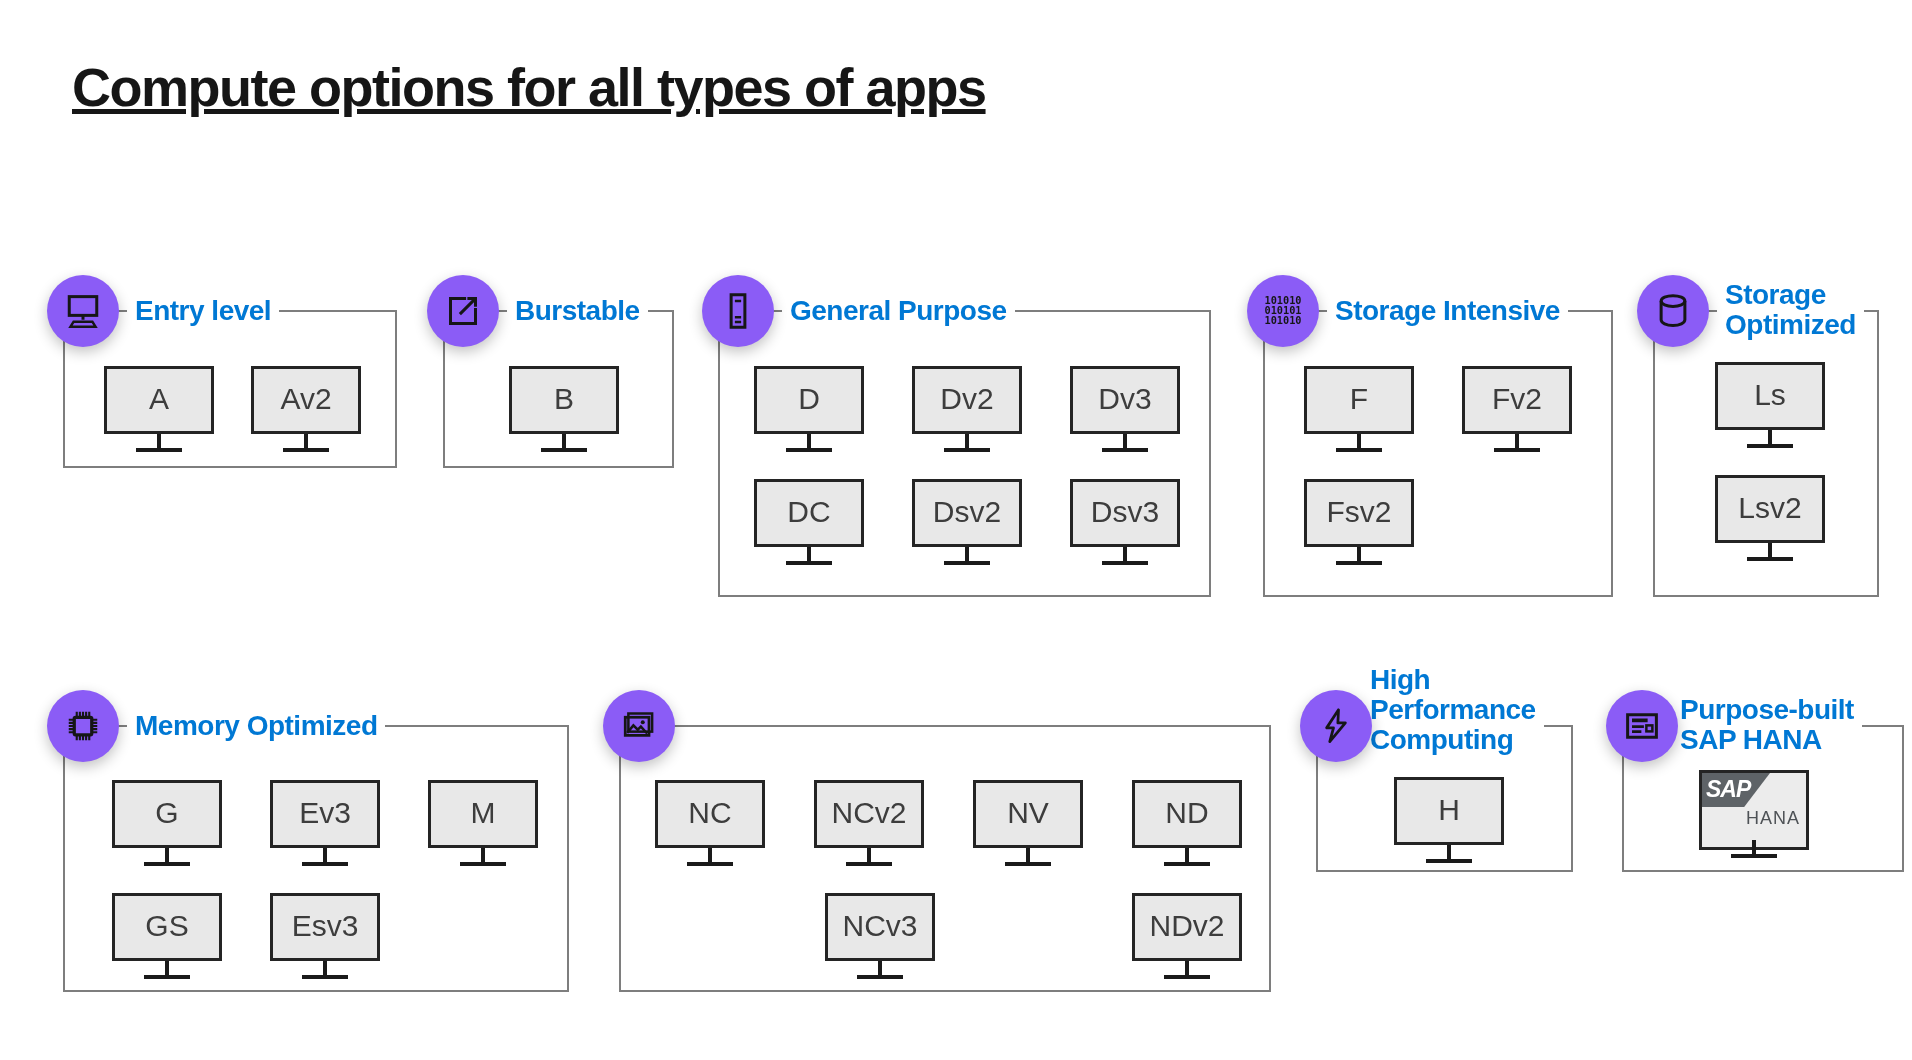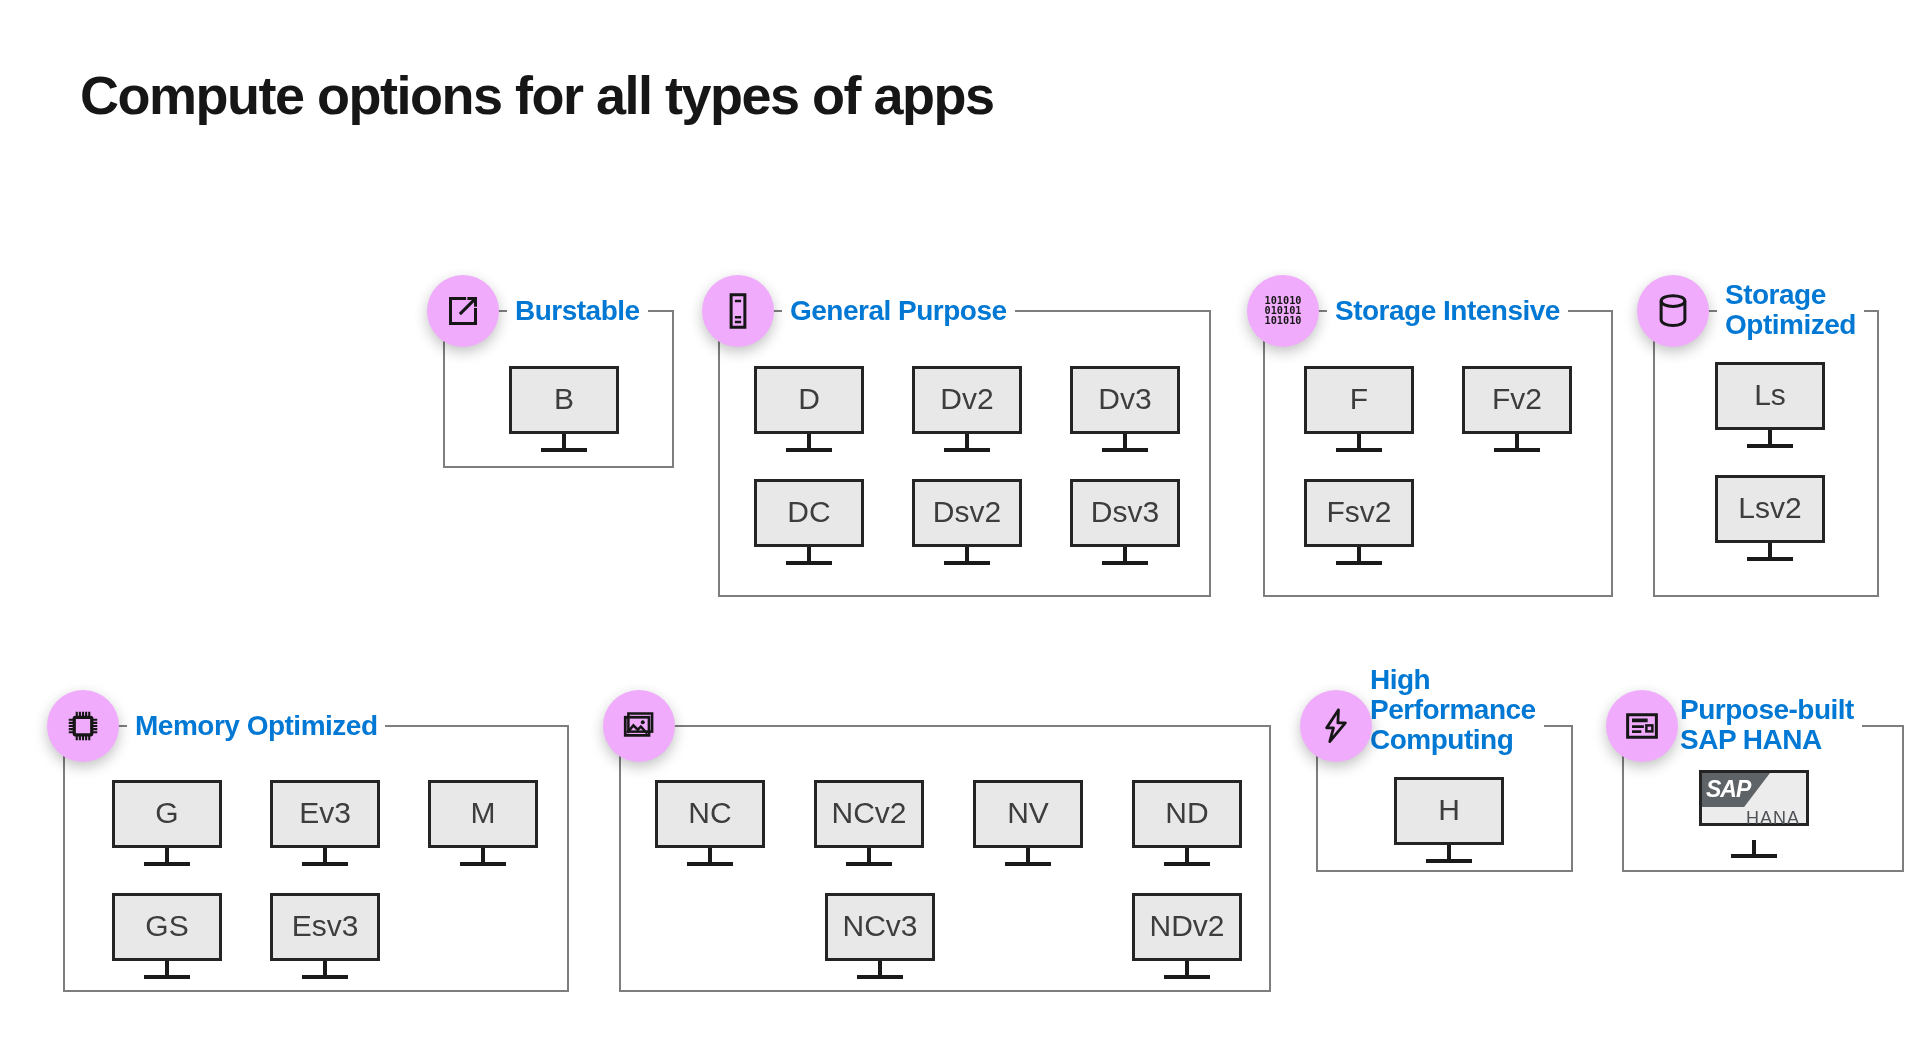--- a/index.html
+++ b/index.html
@@ -1,56 +1,80 @@
 <!DOCTYPE html>
 <html><head>
 <meta charset="utf-8">
 <style>
   html,body{margin:0;padding:0;background:#fff;}
   .canvas{position:relative;width:1912px;height:1060px;background:#ffffff;
           font-family:"Liberation Sans",sans-serif;overflow:hidden;}
-  .page-title{position:absolute;left:64px;top:48px;margin:16px;font-size:54px;font-weight:700;
-              color:#161616;letter-spacing:-1.5px;white-space:nowrap;}
+  .page-title{position:absolute;left:64px;top:48px;margin:8px;font-size:54px;font-weight:700;
+              color:#161616;letter-spacing:-1.5px;white-space:nowrap;text-decoration:underline;}
   .group{position:absolute;border:2px solid #7e7e7e;}
   .badge{position:absolute;left:-18px;top:-37px;width:72px;height:72px;border-radius:50%;
-         background:#f0abfc;box-shadow:0 5px 14px rgba(0,0,0,.24);
+         background:#8b5cf6;box-shadow:0 5px 14px rgba(0,0,0,.24);
          display:flex;align-items:center;justify-content:center;z-index:3;}
   .badge svg{width:40px;height:40px;display:block;}
   .gtitle{position:absolute;left:62px;top:-18px;z-index:2;background:#fff;padding:0 8px;
           color:#0078d4;font-size:28px;font-weight:700;letter-spacing:-0.5px;
           line-height:34px;white-space:nowrap;}
   .gtitle.two{top:-32px;line-height:30px;}
   .gtitle.three{top:-62px;line-height:30px;}
   .monitor{position:absolute;width:110px;height:86px;}
   .screen{width:110px;height:68px;box-sizing:border-box;background:#e8e8e8;border:3px solid #242424;
           display:flex;align-items:center;justify-content:center;}
   .mlabel{font-size:30px;color:#3d3d3d;padding-bottom:2px;}
   .stand{position:absolute;left:0;top:68px;width:110px;height:18px;}
   .stand::before{content:"";position:absolute;left:53px;top:0;width:4px;height:14px;background:#1a1a1a;}
   .stand::after{content:"";position:absolute;left:32px;top:14px;width:46px;height:4px;background:#1a1a1a;}
   
-  .screen.sap{position:relative;background:#ececec;padding:4px;height:56px;display:block;}
+  .screen.sap{position:relative;background:#ececec;padding:4px;height:80px;display:block;}
   .monitor.sapm .stand{top:70px;}
   .sap-logo{position:absolute;left:0;top:0;width:68px;height:34px;background:#5e6367;
             -webkit-clip-path:polygon(0 0,100% 0,62% 100%,0 100%);
             clip-path:polygon(0 0,100% 0,62% 100%,0 100%);}
   .sap-brand{position:absolute;left:4px;top:3px;z-index:1;font-size:23px;font-weight:700;
              font-style:italic;color:#ffffff;letter-spacing:-1px;}
   .sap-product{position:absolute;right:6px;top:35px;font-size:18px;font-weight:400;
                color:#4e5256;letter-spacing:1px;}
   .ic{stroke:#161616;fill:none;}
   .bintxt{font-family:"DejaVu Sans Mono",monospace;font-weight:bold;font-size:8.2px;fill:#161616;}
 </style>
 </head>
 <body>
 
 <div class="canvas">
 
   <h1 class="page-title">Compute options for all types of apps</h1>
 
+  <section class="group" style="left:63px;top:310px;width:330px;height:154px">
+    <div class="badge">
+      <svg viewBox="0 0 32 32" aria-hidden="true">
+        <rect class="ic" x="5" y="4.5" width="22" height="15" stroke-width="2.4"></rect>
+        <path class="ic" d="M16 19.5 V23" stroke-width="2.4"></path>
+        <path class="ic" d="M8.5 24.5 H23.5 L26 28.5 H6 Z" stroke-width="2"></path>
+      </svg>
+    </div>
+    <div class="gtitle">
+        <div>Entry level</div>
+      </div>
+    <div class="monitor" style="left:39px;top:54px">
+      <div class="screen">
+          <span class="mlabel">A</span>
+        </div>
+      <div class="stand"></div>
+    </div>
+    <div class="monitor" style="left:186px;top:54px">
+      <div class="screen">
+          <span class="mlabel">Av2</span>
+        </div>
+      <div class="stand"></div>
+    </div>
+  </section>
 
   <section class="group" style="left:443px;top:310px;width:227px;height:154px">
     <div class="badge">
       <svg viewBox="0 0 32 32" aria-hidden="true">
         <path class="ic" d="M26 13.5 V26 H6 V6 H18.5" stroke-width="2.4"></path>
         <path class="ic" d="M13.5 18.5 L25.7 6.3" stroke-width="2.4"></path>
         <path class="ic" d="M19.5 6 H26 V12.5" stroke-width="2.4"></path>
       </svg>
     </div>
     <div class="gtitle">

